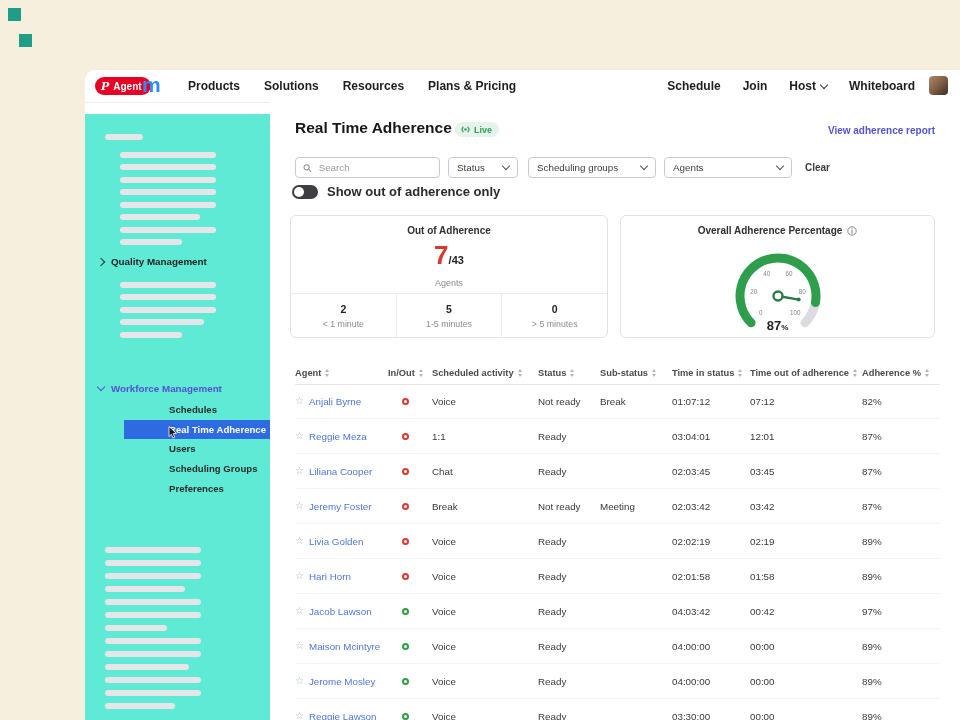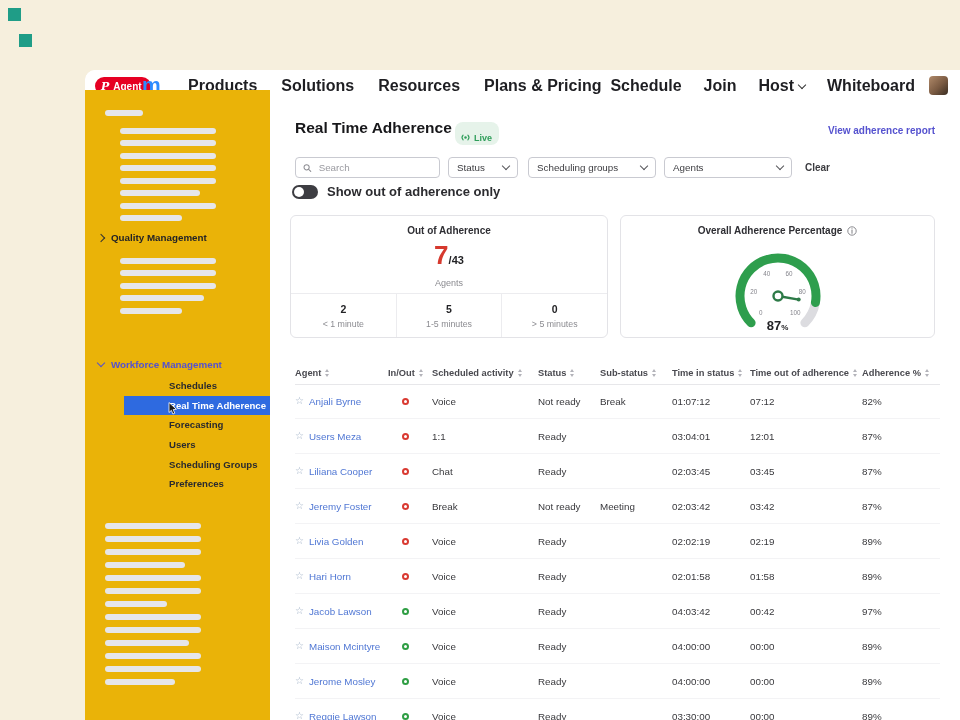--- a/index.html
+++ b/index.html
@@ -13,41 +13,41 @@
   .window{position:absolute;left:85px;top:70px;right:0;bottom:0;background:#fff;border-radius:10px 0 0 0;overflow:hidden;}
 
   
   .navbar{position:absolute;top:0;left:0;right:0;height:32px;background:#fff;border-bottom:1px solid #ececee;border-radius:10px 0 0 0;}
   .pin-save{position:absolute;left:10px;top:7px;height:18px;background:#e60023;border-radius:10px;display:flex;align-items:center;gap:4px;padding:0 9px 0 6px;cursor:pointer;}
   .pin-glyph{color:#fff;font-family:"DejaVu Serif",serif;font-style:italic;font-weight:bold;font-size:11px;line-height:1;}
   .pin-label{color:#fff;font-size:10px;font-weight:700;}
   .logo-m{position:absolute;left:57px;top:3px;font-size:21px;font-weight:800;color:#2d8cff;letter-spacing:-0.5px;cursor:pointer;}
   .nav-left{position:absolute;left:103px;top:0;height:32px;display:flex;align-items:center;gap:24px;}
   .nav-right{position:absolute;right:45px;top:0;height:32px;display:flex;align-items:center;gap:22px;}
-  .nav-item{font-size:16px;font-weight:600;color:#1e1e22;text-decoration:none;white-space:nowrap;display:flex;align-items:center;gap:5px;cursor:pointer;}
+  .nav-item{font-size:12px;font-weight:600;color:#1e1e22;text-decoration:none;white-space:nowrap;display:flex;align-items:center;gap:5px;cursor:pointer;}
   .avatar{position:absolute;right:12px;top:6px;width:19px;height:19px;border-radius:4px;background:linear-gradient(135deg,#b08a6a 0%,#7a5a42 55%,#3a2d22 100%);cursor:pointer;}
   .chev{display:inline-block;width:5px;height:5px;border-right:1.4px solid #333;border-bottom:1.4px solid #333;transform:rotate(45deg);margin-top:-3px;}
   .chev.right{transform:rotate(-45deg);margin-top:0;}
   .chev.purple{border-color:#5451cf;}
 
   
-  .sidebar{position:absolute;left:0;top:20px;width:185px;bottom:0;background:#eab308;}
+  .sidebar{position:absolute;left:0;top:44px;width:185px;bottom:0;background:#5eead4;}
   .skel{position:absolute;height:6px;border-radius:3px;background:#e6e6e9;}
   .side-section{position:absolute;left:13px;display:flex;align-items:center;gap:7px;font-size:9.8px;font-weight:700;color:#232326;cursor:pointer;white-space:nowrap;}
   .side-section.qm{top:142px;}
   .side-section.wm{top:269px;color:#5451cf;}
   .wfm-list{position:absolute;top:286px;left:0;right:0;margin-left:39px;}
   .side-item{position:relative;height:19.6px;display:flex;align-items:center;padding-left:45px;font-size:9.6px;font-weight:600;color:#2a2a2e;cursor:pointer;white-space:nowrap;}
   .side-item.active{background:#2e6ae0;color:#fff;}
   .cursor-icon{position:absolute;left:44px;top:6px;width:11px;height:13px;}
 
   
   .main{position:absolute;left:185px;top:32px;right:0;bottom:0;background:#fff;overflow:hidden;}
   .page-title{position:absolute;left:25px;top:17px;font-size:15.5px;font-weight:700;color:#17171a;}
-  .live-badge{position:absolute;left:185px;top:20px;height:15px;background:#e6f3ea;border-radius:8px;display:flex;align-items:center;gap:3px;padding:8px 7px 0 5px;font-size:9px;font-weight:700;color:#2f9e5a;}
+  .live-badge{position:absolute;left:185px;top:20px;height:15px;background:#e6f3ea;border-radius:8px;display:flex;align-items:center;gap:3px;padding:0 7px 0 5px;font-size:9px;font-weight:700;color:#2f9e5a;}
   .report-link{position:absolute;right:25px;top:23px;font-size:10px;font-weight:600;color:#5552cf;cursor:pointer;text-decoration:none;}
 
   .search-box{position:absolute;left:25px;top:55px;width:145px;height:21px;border:1px solid #c9cad1;border-radius:4px;display:flex;align-items:center;gap:5px;padding:0 7px;background:#fff;box-sizing:border-box;}
   .search-box input{border:none;outline:none;width:100%;font-size:9.8px;color:#333;font-family:"Liberation Sans",sans-serif;background:transparent;}
   .search-box input::placeholder{color:#9a9aa0;}
   .dropdown{position:absolute;top:55px;height:21px;border:1px solid #c9cad1;border-radius:4px;display:flex;align-items:center;justify-content:space-between;padding:0 8px;font-size:9.8px;color:#3c3c40;background:#fff;box-sizing:border-box;cursor:pointer;}
   .dd-status{left:178px;width:70px;}
   .dd-groups{left:258px;width:128px;}
   .dd-agents{left:394px;width:128px;}
   .dropdown .chev{border-color:#55555a;width:5px;height:5px;}
@@ -193,24 +193,20 @@
 
           </div>
 
           <div class="side-item active">
             <span>Real Time Adherence</span>
             <svg class="cursor-icon" viewBox="0 0 11 13">
               <path d="M1 0.5 L1 10.5 L3.4 8.3 L4.9 12 L6.8 11.2 L5.2 7.6 L8.4 7.3 Z" fill="#1b1b1b" stroke="#ffffff" stroke-width="0.8"></path>
             </svg>
           </div>
 
-          <div class="side-item">
-            <span>Forecasting</span>
-
-          </div>
 
 
           <div class="side-item">
             <span>Users</span>
 
           </div>
 
           <div class="side-item">
             <span>Scheduling Groups</span>
 
@@ -402,21 +398,21 @@
             <div class="cell">Not ready</div>
             <div class="cell">Break</div>
             <div class="cell">01:07:12</div>
             <div class="cell">07:12</div>
             <div class="cell">82%</div>
           </div>
 
           <div class="trow tgrid">
             <div class="cell agent-cell">
               <span class="star"></span>
-              <a class="agent-link">Users Meza</a>
+              <a class="agent-link">Reggie Meza</a>
             </div>
             <div class="cell inout-cell">
               <span class="dot out"></span>
             </div>
             <div class="cell">1:1</div>
             <div class="cell">Ready</div>
             <div class="cell"></div>
             <div class="cell">03:04:01</div>
             <div class="cell">12:01</div>
             <div class="cell">87%</div>

